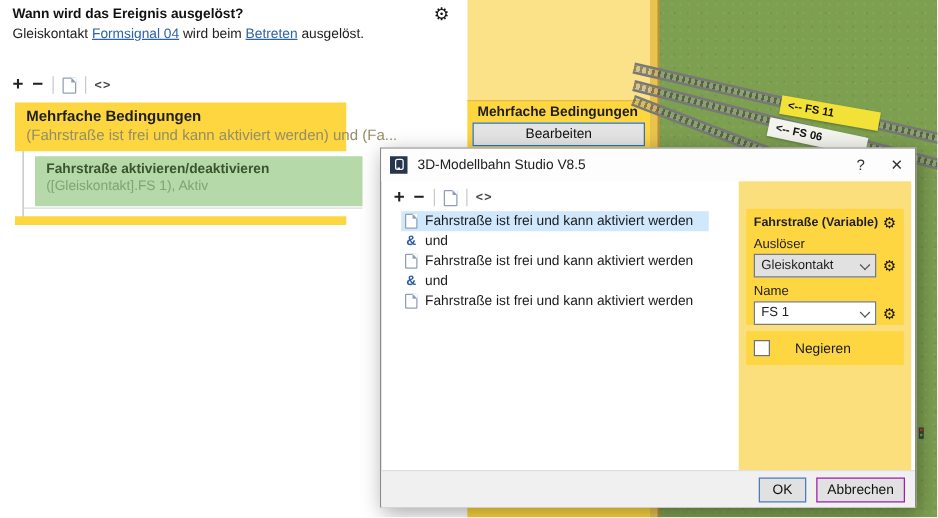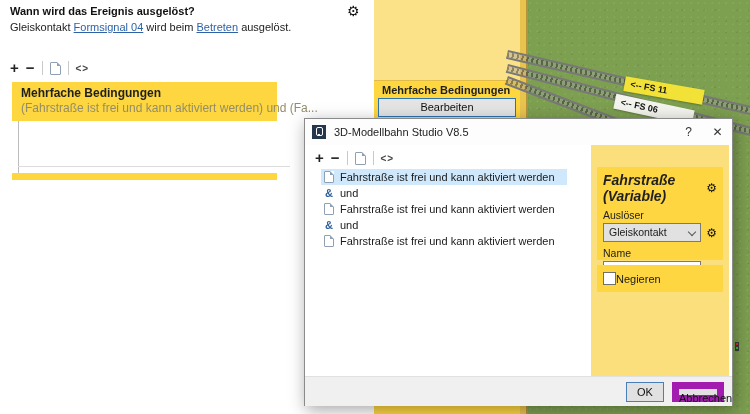--- a/index.html
+++ b/index.html
@@ -74,40 +74,40 @@
   .dlg-list { position:absolute; left:16px; top:50px; width:246px; }
   .list-row { display:flex; align-items:center; gap:6px; height:16px; padding-left:3px; cursor:pointer; }
   .list-row.selected { background:#cfe8fc; }
   .list-doc { width:10px; height:12px; flex:0 0 auto; }
   .op-glyph { width:10px; text-align:center; color:#2f5fa0; font-size:11px; font-weight:bold; flex:0 0 auto; }
   .list-text { font-size:11px; color:#1a1a1a; white-space:nowrap; }
 
   .side-panel { position:absolute; left:286px; top:26px; width:138px; height:231px; background:#fbdf7d; }
   .prop-card { position:absolute; left:6px; width:126px; background:#fdd642; padding:5px 6px; }
   .card-main { top:22px; height:93px; }
-  .card-negate { top:120px; height:27px; display:flex; align-items:center; gap:0; }
+  .card-negate { top:120px; height:27px; display:flex; align-items:center; gap:20px; }
   .card-header { display:flex; align-items:center; justify-content:space-between; }
-  .card-title { font-weight:bold; font-size:14px; color:#1f1f1f;font-style:italic; }
+  .card-title { font-weight:bold; font-size:10px; color:#1f1f1f; }
   .gear-sm { color:#111; font-size:12px; line-height:12px; cursor:pointer; }
   .fld-label { font-size:10.5px; color:#222; margin-top:5px; }
   .fld-row { display:flex; align-items:center; gap:5px; margin-top:2px; }
   .combo { position:relative; flex:1; height:19px; border:1px solid #7a7a7a; font-size:10.5px;
       line-height:17px; padding:0 16px 0 5px; cursor:pointer; white-space:nowrap; overflow:hidden; }
   .combo.gray { background:#e1e1e1; }
   .combo.white { background:#fff; }
   .chev { position:absolute; right:5px; top:5px; width:6px; height:6px; border-right:1px solid #555;
       border-bottom:1px solid #555; transform:rotate(45deg); }
   .checkbox { width:13px; height:13px; background:#fff; border:1px solid #707070; cursor:pointer; flex:0 0 auto; }
   .negate-label { font-size:11px; color:#1a1a1a; }
 
   .dlg-footer { position:absolute; left:0; top:257px; width:100%; height:30px; background:#f0f0f0;
       border-top:1px solid #e0e0e0; display:flex; align-items:center; justify-content:flex-end; gap:8px; padding-right:8px; }
   .btn { height:20px; background:#e1e1e1; font-size:11px; color:#111; text-align:center; line-height:18px; cursor:pointer; }
   .btn-ok { width:38px; border:1px solid #4a7ebb; }
-  .btn-cancel { width:52px; border:7px solid #a21caf; }
+  .btn-cancel { width:71px; border:1px solid #a21caf; }
 </style>
 </head>
 <body>
 
 <div class="screen">
 
   <div class="left-panel">
     <div class="h-question" style="top:5px">Wann wird das Ereignis ausgelöst?</div>
     <div class="trigger-line"><span>Gleiskontakt </span><span class="link">Formsignal 04</span><span> wird beim </span><span class="link">Betreten</span><span> ausgelöst.</span></div>
     <div class="gear panel-gear">⚙</div>
@@ -120,20 +120,24 @@
       <span class="doc-icon"></span>
       <span class="tb-sep"></span>
       <span class="tb-code">&lt;&gt;</span>
     </div>
 
     <div class="cond-block">
       <div class="cond-title">Mehrfache Bedingungen</div>
       <div class="cond-sub">(Fahrstraße ist frei und kann aktiviert werden) und (Fa...</div>
     </div>
     <div class="indent-line"></div>
+    <div class="action-block">
+      <div class="action-title">Fahrstraße aktivieren/deaktivieren</div>
+      <div class="action-sub">([Gleiskontakt].FS 1), Aktiv</div>
+    </div>
     <div class="row-hline"></div>
     <div class="block-endbar"></div>
   </div>
 
   <div class="mid-panel">
     <div class="mid-section">
       <div class="mid-heading">Mehrfache Bedingungen</div>
       <div class="edit-btn">Bearbeiten</div>
     </div>
   </div>

